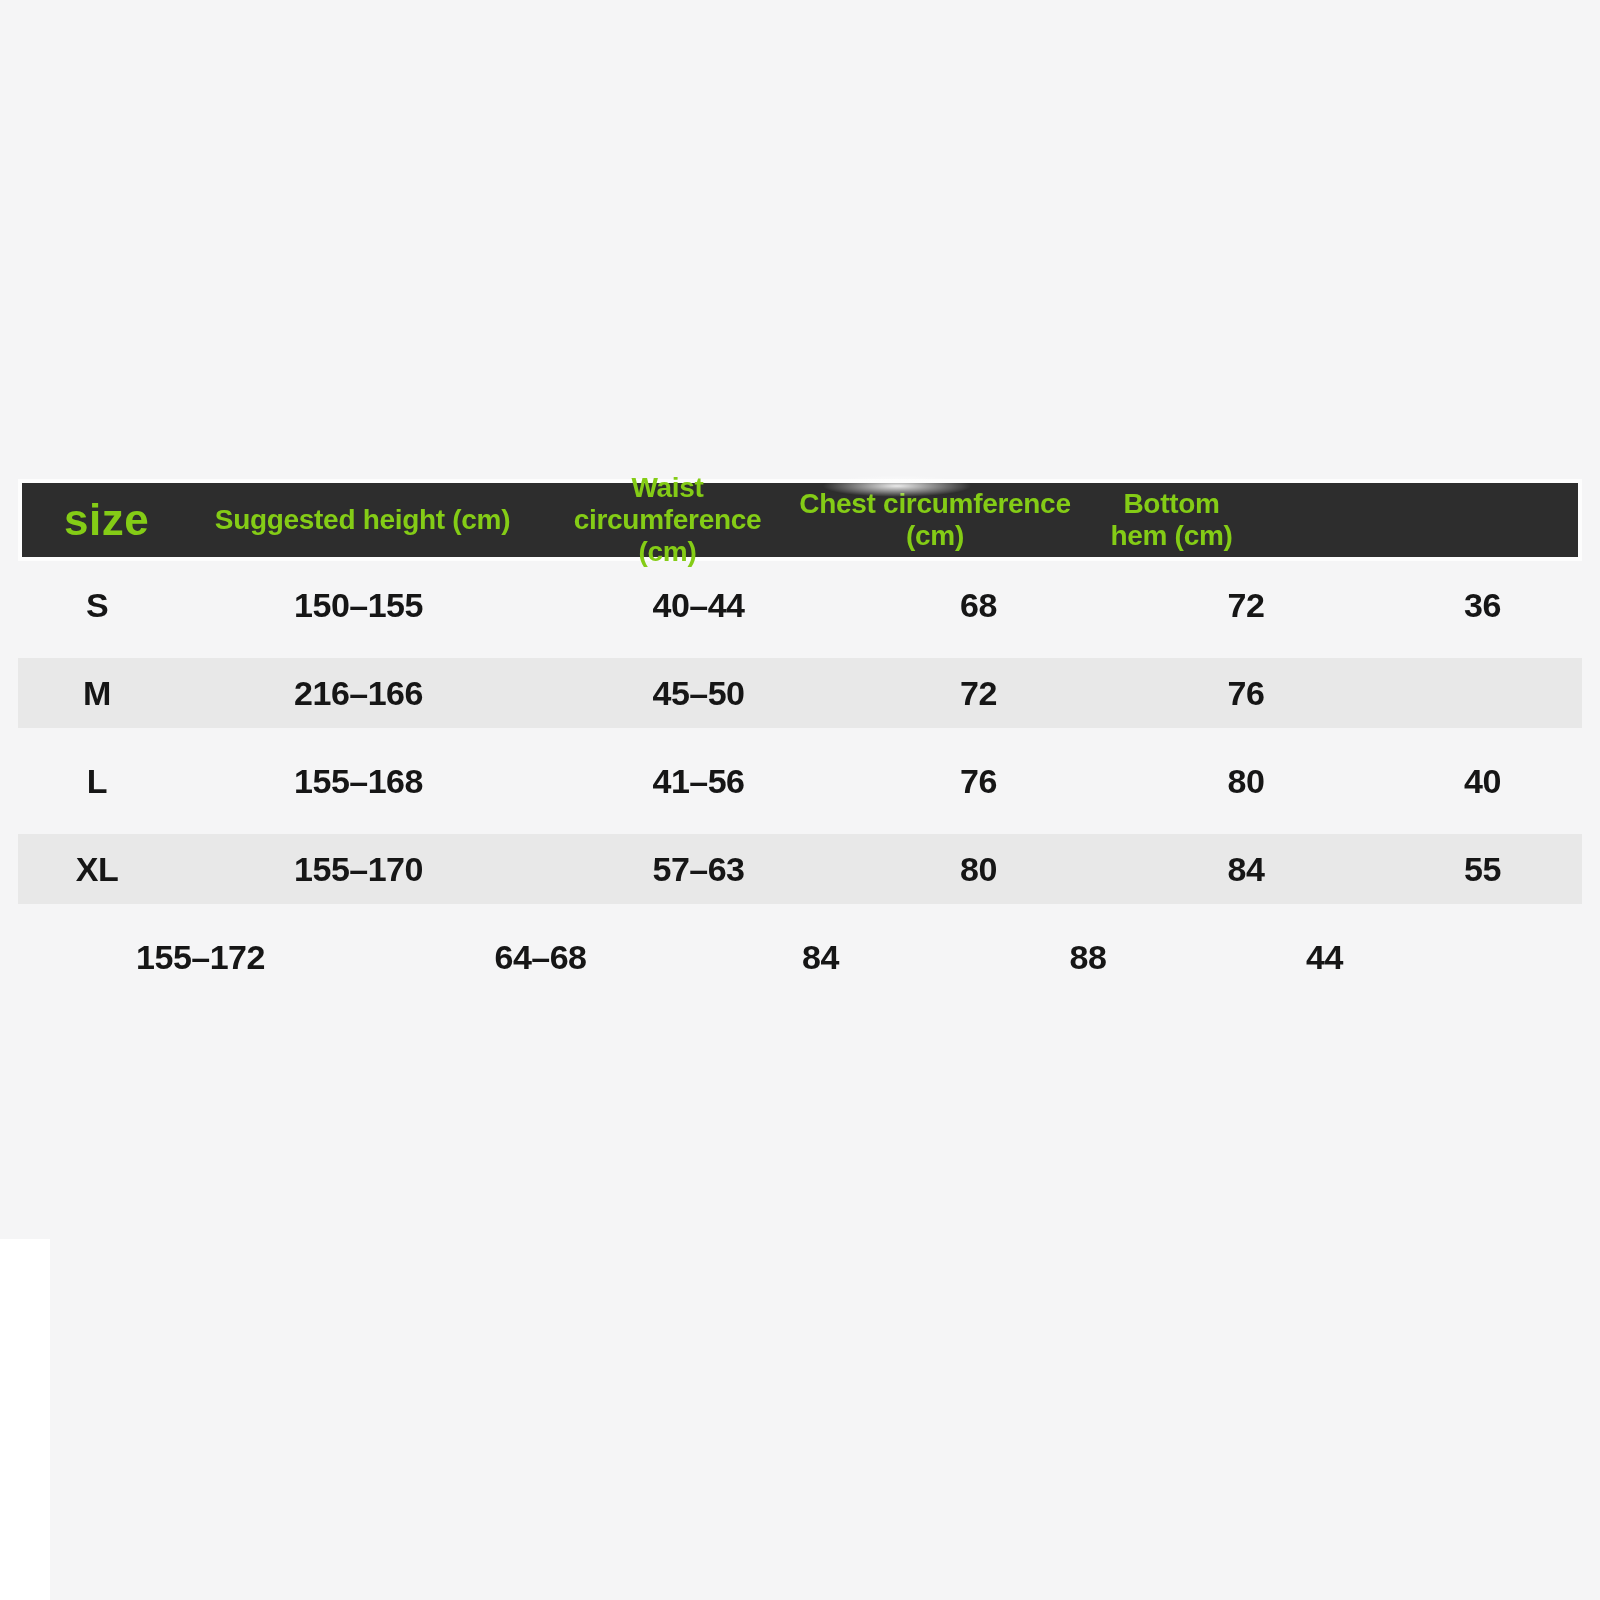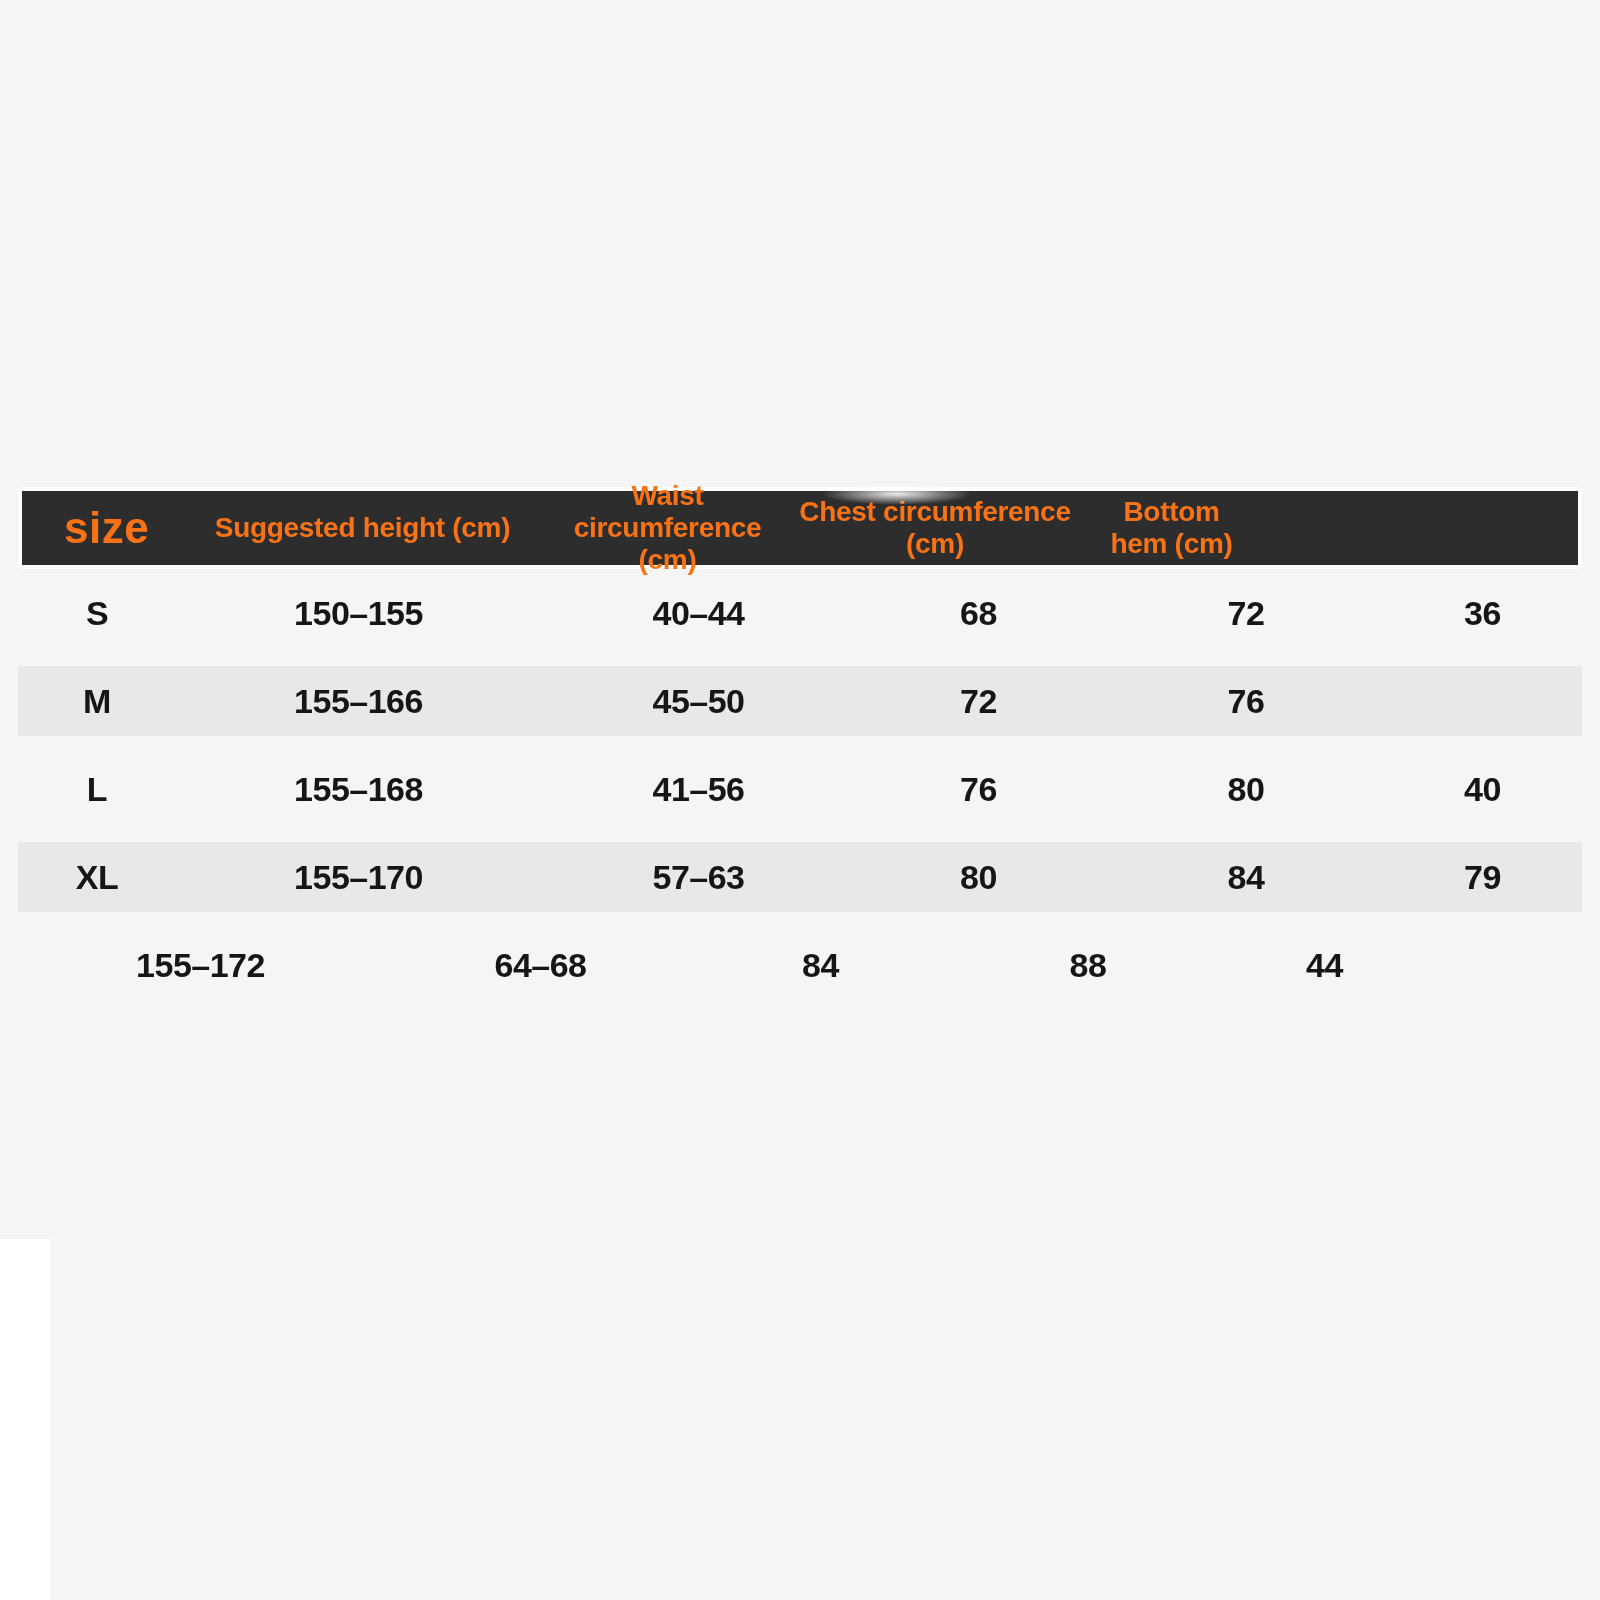--- a/index.html
+++ b/index.html
@@ -28,23 +28,22 @@
     top: 479px;
     width: 1564px;
   }
 
   .table-header {
     display: flex;
     align-items: stretch;
     height: 74px;
     background: #2d2d2d;
     border: 4px solid #fdfdfd;
-    color: #f97316;
+    color: #84cc16;
     position: relative;
-    margin-top: 8px;
   }
 
   .highlight-artifact {
     position: absolute;
     left: 800px;
     top: -8px;
     width: 150px;
     height: 22px;
     background: radial-gradient(ellipse at center, rgba(255,255,255,0.9) 0%, rgba(255,255,255,0.0) 70%);
     pointer-events: none;
@@ -136,42 +135,42 @@
         <div class="tcell col-size">S</div>
         <div class="tcell col-height">150–155</div>
         <div class="tcell col-weight">40–44</div>
         <div class="tcell col-waist">68</div>
         <div class="tcell col-chest">72</div>
         <div class="tcell col-hem">36</div>
       </div>
 
       <div class="trow striped">
         <div class="tcell col-size">M</div>
-        <div class="tcell col-height">155–166</div>
+        <div class="tcell col-height">216–166</div>
         <div class="tcell col-weight">45–50</div>
         <div class="tcell col-waist">72</div>
         <div class="tcell col-chest">76</div>
       </div>
 
       <div class="trow">
         <div class="tcell col-size">L</div>
         <div class="tcell col-height">155–168</div>
         <div class="tcell col-weight">41–56</div>
         <div class="tcell col-waist">76</div>
         <div class="tcell col-chest">80</div>
         <div class="tcell col-hem">40</div>
       </div>
 
       <div class="trow striped">
         <div class="tcell col-size">XL</div>
         <div class="tcell col-height">155–170</div>
         <div class="tcell col-weight">57–63</div>
         <div class="tcell col-waist">80</div>
         <div class="tcell col-chest">84</div>
-        <div class="tcell col-hem">79</div>
+        <div class="tcell col-hem">55</div>
       </div>
 
       <div class="trow">
         <div class="tcell col-height">155–172</div>
         <div class="tcell col-weight">64–68</div>
         <div class="tcell col-waist">84</div>
         <div class="tcell col-chest">88</div>
         <div class="tcell col-hem">44</div>
       </div>
 

